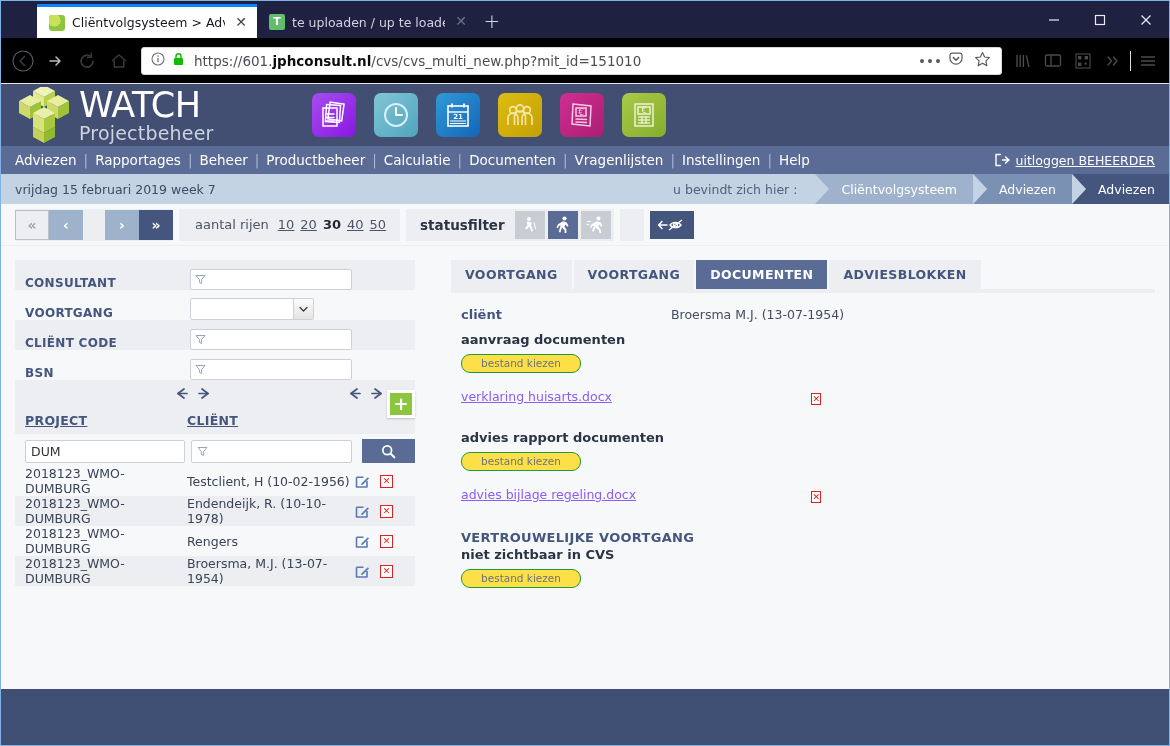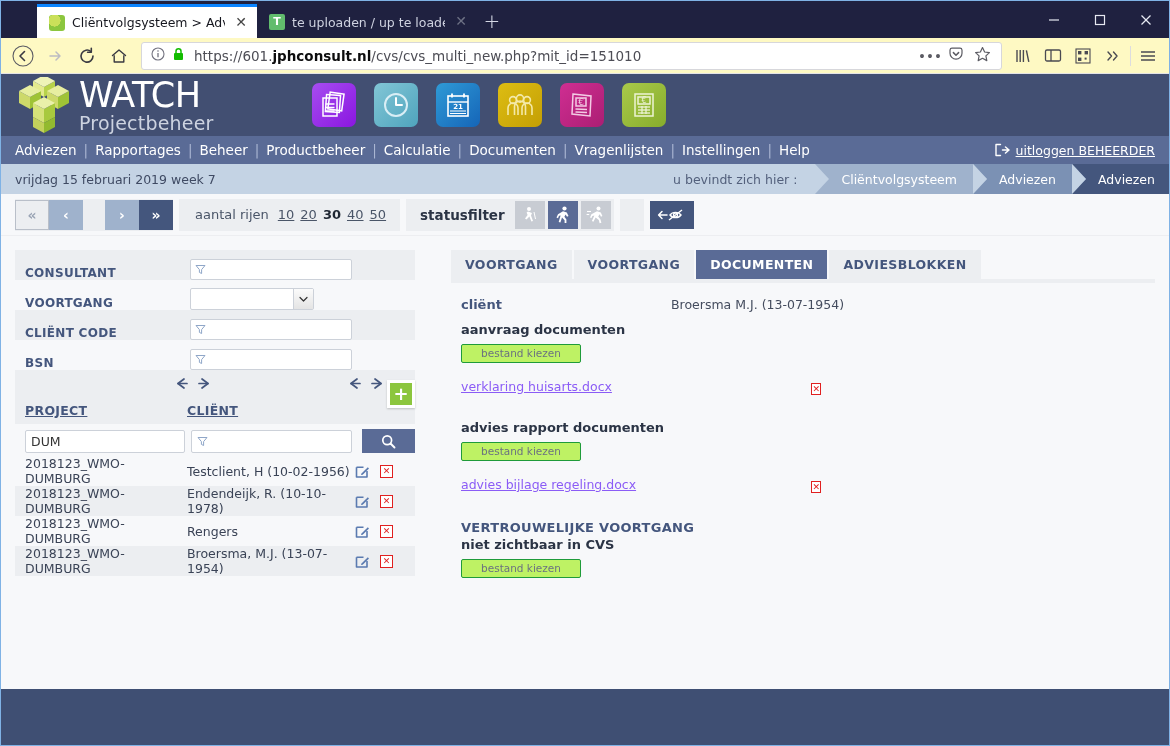--- a/index.html
+++ b/index.html
@@ -71,21 +71,21 @@
   }
   .wincontrols {
     position: absolute; right: 0; top: 0; height: 37px;
     display: flex; align-items: center;
   }
   .wc { width: 46px; height: 37px; display: flex; align-items: center; justify-content: center;
         color: #e7e9f2; font-size: 14px; }
   .wc svg { display: block; }
 
   .navbar {
-    height: 36px; background: #fef9c3; flex: none;
+    height: 46px; background: #000000; flex: none;
     display: flex; align-items: center; padding: 0 6px;
     border-bottom: 1px solid #e3e3e6;
   }
   .navbtn {
     width: 32px; height: 30px; display: flex; align-items: center; justify-content: center;
     color: #5b5b63; flex: none;
   }
   .navbtn.back { color: #3a3a42; }
   .navbtn.disabled { color: #bcbcc2; }
   .urlbar {
@@ -286,21 +286,21 @@
   .tabstrip-under { height: 4px; background: #eceef1; }
 
   .rcontent { padding: 14px 0 0 10px; }
   .rrow { display: flex; align-items: baseline; }
   .rlabel { font-size: 13px; font-weight: bold; color: #44567d; width: 210px; flex: none; }
   .rvalue { font-size: 12.5px; color: #444c5e; }
   .sect-head { font-size: 13px; font-weight: bold; color: #2b3445; margin-top: 10px; }
   .sect-head.blue { color: #44567d; letter-spacing: 0.3px; }
   .choose-btn {
     width: 120px; height: 19px; margin-top: 7px;
-    background: #bef264; border: 1px solid #1f9b3a; border-radius: 2px;
+    background: #fde047; border: 1px solid #1f9b3a; border-radius: 9px;
     font-size: 10.5px; color: #6b7280; text-align: center; line-height: 17px;
   }
   .file-row { display: flex; align-items: center; margin-top: 14px; width: 360px; }
   .file-link {
     font-size: 12.5px; color: #8b5cf6; text-decoration: underline; text-align: center;
   }
   .file-del { margin-left: auto; }
 
   .page-footer { height: 56px; background: #3f4f73; flex: none; }
 </style>

